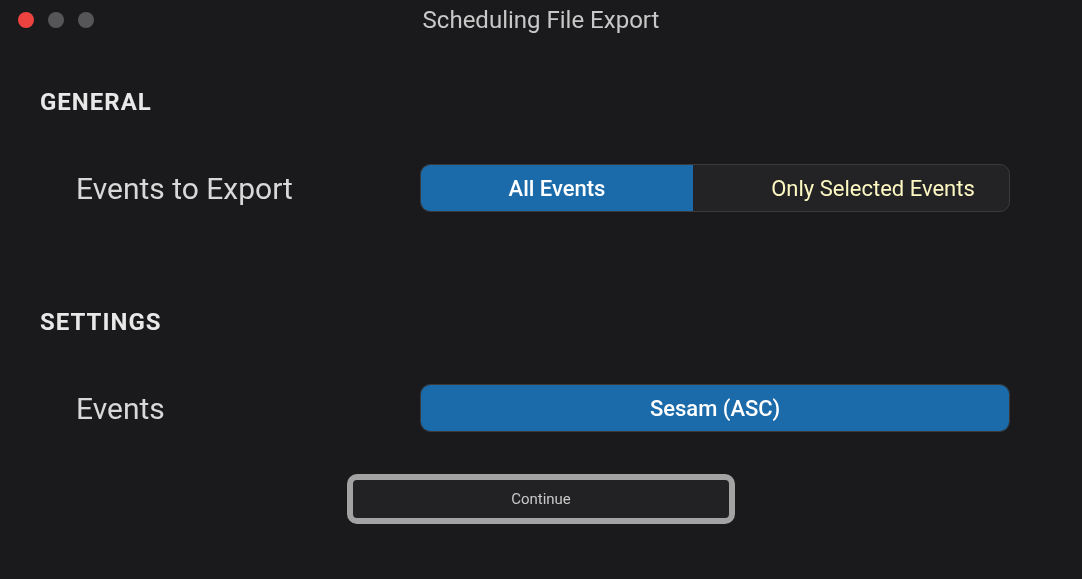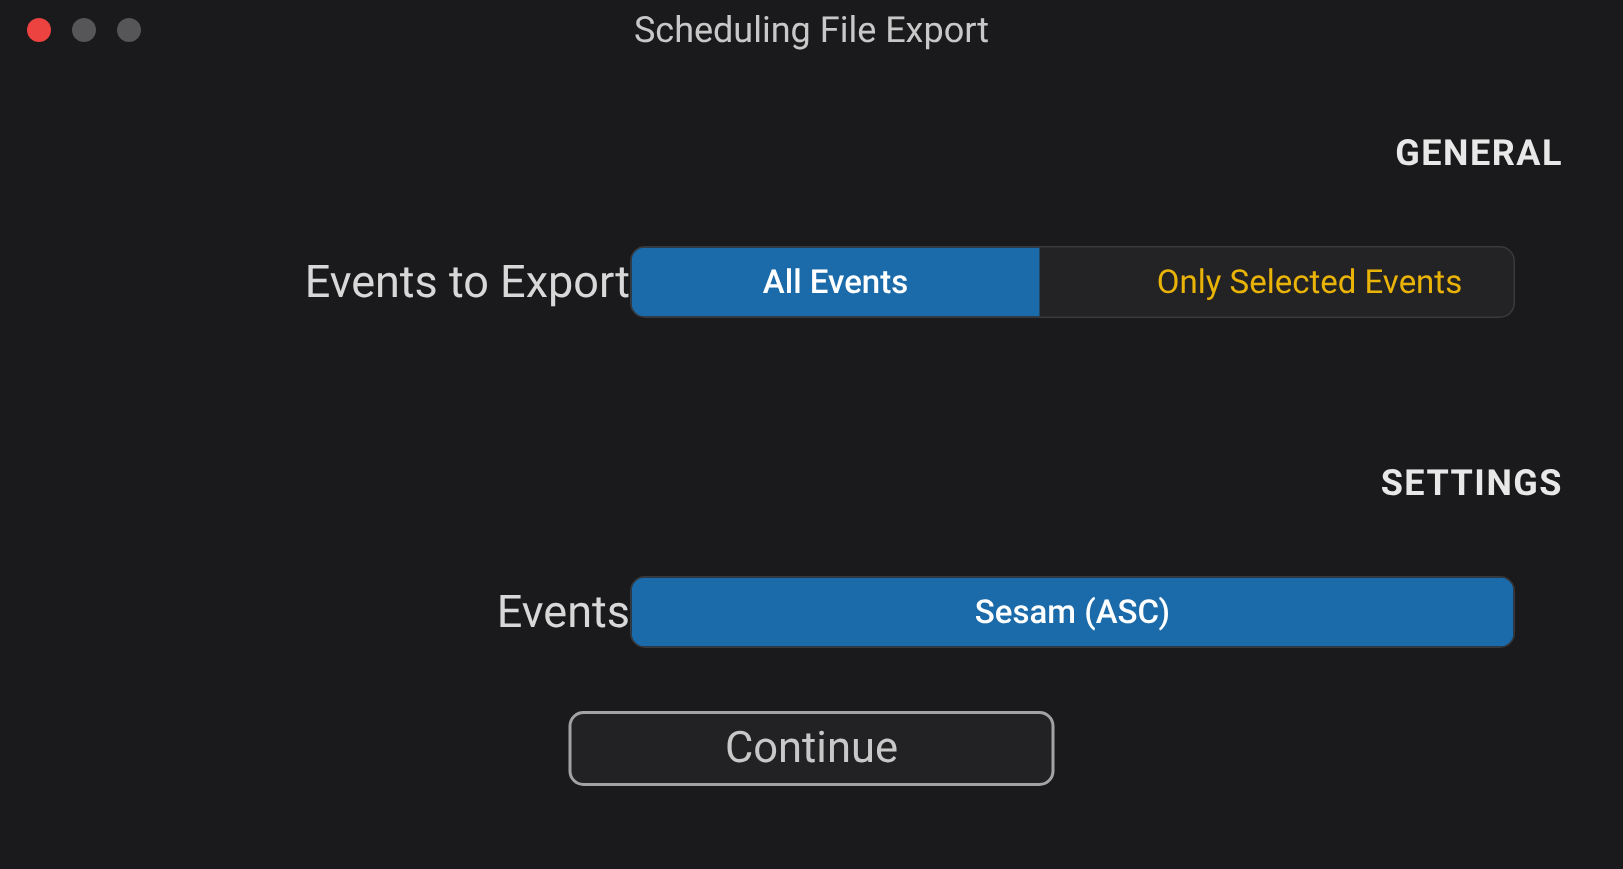--- a/index.html
+++ b/index.html
@@ -39,21 +39,20 @@
     .title {
       position: absolute;
       left: 50%;
       transform: translateX(-50%);
       color: #c8c8c8;
       font-size: 24px;
       font-weight: 400;
     }
     .content {
       padding: 30px 40px 0 40px;
-      text-align: right;
     }
     .section-heading {
       font-size: 24px;
       font-weight: 700;
       letter-spacing: 1px;
       color: #e8e8e8;
       margin-bottom: 48px;
       margin-top: 18px;
     }
     .row {
@@ -78,47 +77,47 @@
       background: #232325;
       gap: 44px;
     }
     .segment {
       flex: 1;
       display: flex;
       align-items: center;
       justify-content: center;
       font-size: 22px;
       cursor: pointer;
-      color: #eab308;
+      color: #fef9c3;
       font-weight: 400;
     }
     .segment.active {
       background: #1b6aa9;
       color: #ffffff;
       font-weight: 500;
     }
     .segment + .segment {
       border-left: 1px solid #3a3a3c;
     }
     .segment.active + .segment {
       border-left: none;
     }
     .bottom {
       display: flex;
       justify-content: center;
       margin-top: 38px;
     }
     .continue-btn {
-      width: 324px;
+      width: 388px;
       height: 50px;
       border-radius: 10px;
-      border: 2px solid #a3a3a3;
+      border: 6px solid #a3a3a3;
       background: #222224;
       color: #c8c8c8;
-      font-size: 29px;
+      font-size: 15px;
       display: flex;
       align-items: center;
       justify-content: center;
       cursor: pointer;
     }
     .section-gap {
       height: 36px;
     }
   </style>
 </head>

